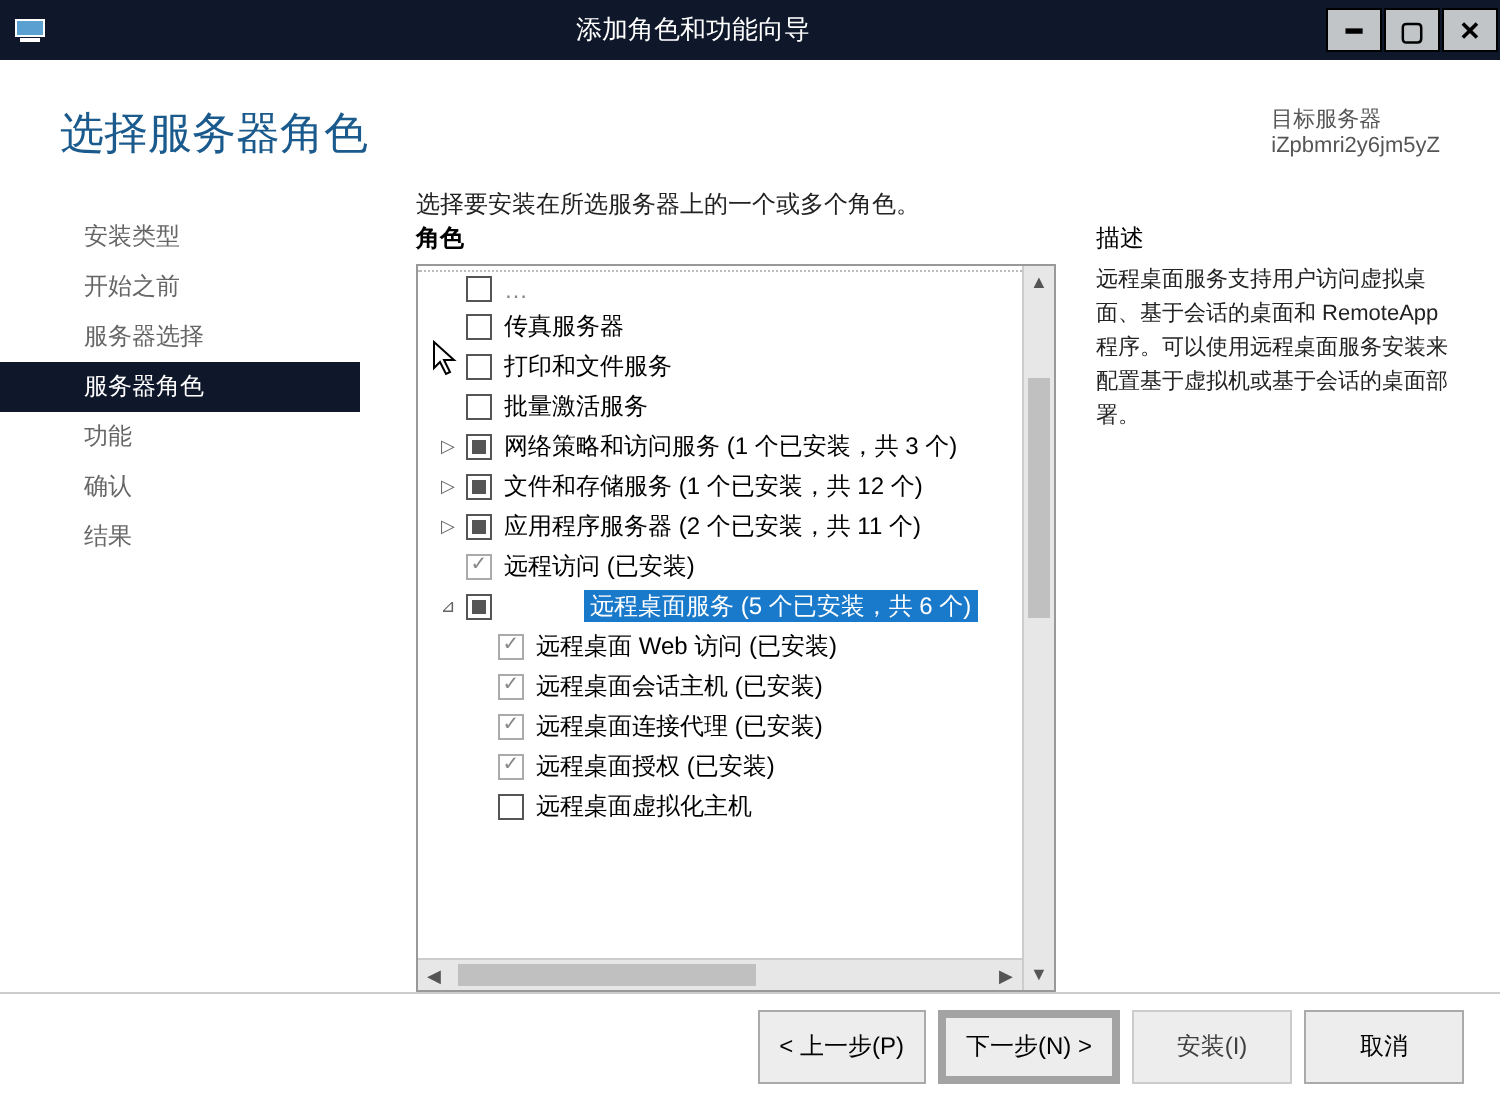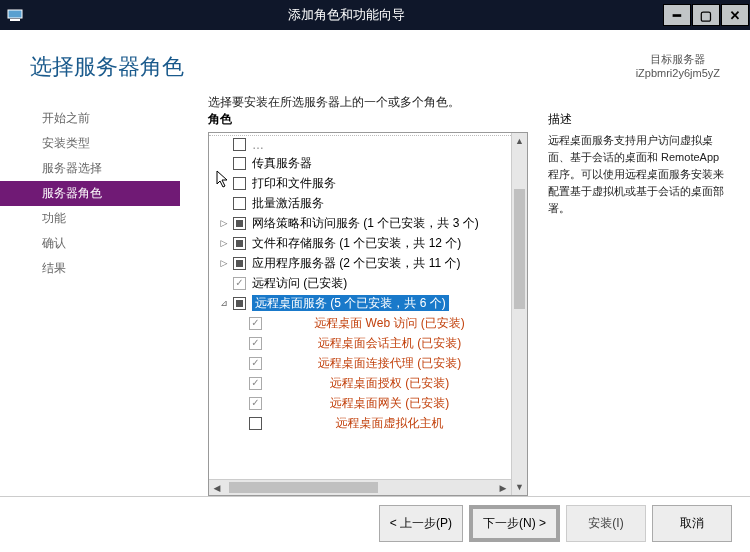--- a/index.html
+++ b/index.html
@@ -54,21 +54,21 @@
   padding: 22px 30px 12px 30px;
 }
 .header-area .page-title {
   font-size: 22px;
   color: #1a5a8c;
   font-weight: 300;
   font-family: "Microsoft YaHei Light", "Segoe UI Light", sans-serif;
 }
 .header-area .spacer { flex: 1; }
 .header-area .target {
-  text-align: center;
+  text-align: left;
   font-size: 11px;
   color: #555;
 }
 .main-row {
   display: flex;
   flex: 1;
   min-height: 0;
   padding: 0 20px 0 0;
 }
 .sidebar {
@@ -76,21 +76,21 @@
   flex-shrink: 0;
   padding-top: 12px;
 }
 .sidebar-item {
   padding: 4px 0 4px 42px;
   font-size: 12px;
   color: #666;
   cursor: pointer;
 }
 .sidebar-item.active {
-  background: #701a75;
+  background: #0f172a;
   color: #fff;
 }
 .main-panel {
   flex: 1;
   display: flex;
   flex-direction: column;
   padding-left: 28px;
   min-width: 0;
 }
 .instruction {
@@ -154,22 +154,23 @@
 .role-row .cb.partial { background: #fff; position: relative; }
 .role-row .cb.partial::after { content: ""; position: absolute; left: 2px; top: 2px; right: 2px; bottom: 2px; background: #555; }
 .role-row .cb.checked-locked::after { content: "✓"; color: #888; }
 .role-row .cb.checked-locked { border-color: #aaa; }
 .role-row .label { flex: 1; overflow: hidden; text-overflow: ellipsis; }
 .role-row.selected { }
 .role-row.selected .label-highlight {
   background: #1979ca;
   color: #fff;
   padding: 1px 3px;
-}
-.role-row.child .label { color: #c2410c; text-align: center; }
+  margin-left: 40px;
+}
+.role-row.child .label { color: #000000; }
 .role-row.cutoff { border-top: 1px dotted #bbb; height: 18px; overflow: hidden; color: #888; }
 .vscroll {
   width: 16px;
   background: #e7e7e7;
   display: flex; flex-direction: column;
   border-left: 1px solid #ccc;
 }
 .vscroll .arrow {
   height: 16px; display:flex; align-items:center; justify-content:center;
   font-size: 9px; color: #555;
@@ -247,22 +248,22 @@
     <div class="page-title">选择服务器角色</div>
     <div class="spacer"></div>
     <div class="target">
       <div>目标服务器</div>
       <div>iZpbmri2y6jm5yZ</div>
     </div>
   </div>
 
   <div class="main-row">
     <div class="sidebar" id="sidebar">
+        <div class="sidebar-item">安装类型</div>
         <div class="sidebar-item">开始之前</div>
-        <div class="sidebar-item">安装类型</div>
         <div class="sidebar-item">服务器选择</div>
         <div class="sidebar-item active">服务器角色</div>
         <div class="sidebar-item">功能</div>
         <div class="sidebar-item">确认</div>
         <div class="sidebar-item">结果</div>
       </div>
 
     <div class="main-panel">
       <div class="instruction">选择要安装在所选服务器上的一个或多个角色。</div>
       <div class="columns-header">
@@ -337,26 +338,20 @@
               </div>
               <div class="role-row child">
                 <span class="expander"></span>
                 <span class="indent1"></span>
                 <span class="cb checked-locked"></span>
                 <span class="label">远程桌面授权 (已安装)</span>
               </div>
               <div class="role-row child">
                 <span class="expander"></span>
                 <span class="indent1"></span>
-                <span class="cb checked-locked"></span>
-                <span class="label">远程桌面网关 (已安装)</span>
-              </div>
-              <div class="role-row child">
-                <span class="expander"></span>
-                <span class="indent1"></span>
                 <span class="cb"></span>
                 <span class="label">远程桌面虚拟化主机</span>
               </div>
               <div style="height: 18px;"></div>
             </div>
           <div class="vscroll">
             <div class="arrow">▲</div>
             <div class="track">
                 <div class="thumb" style="top:40px;height:120px;"></div>
               </div>

